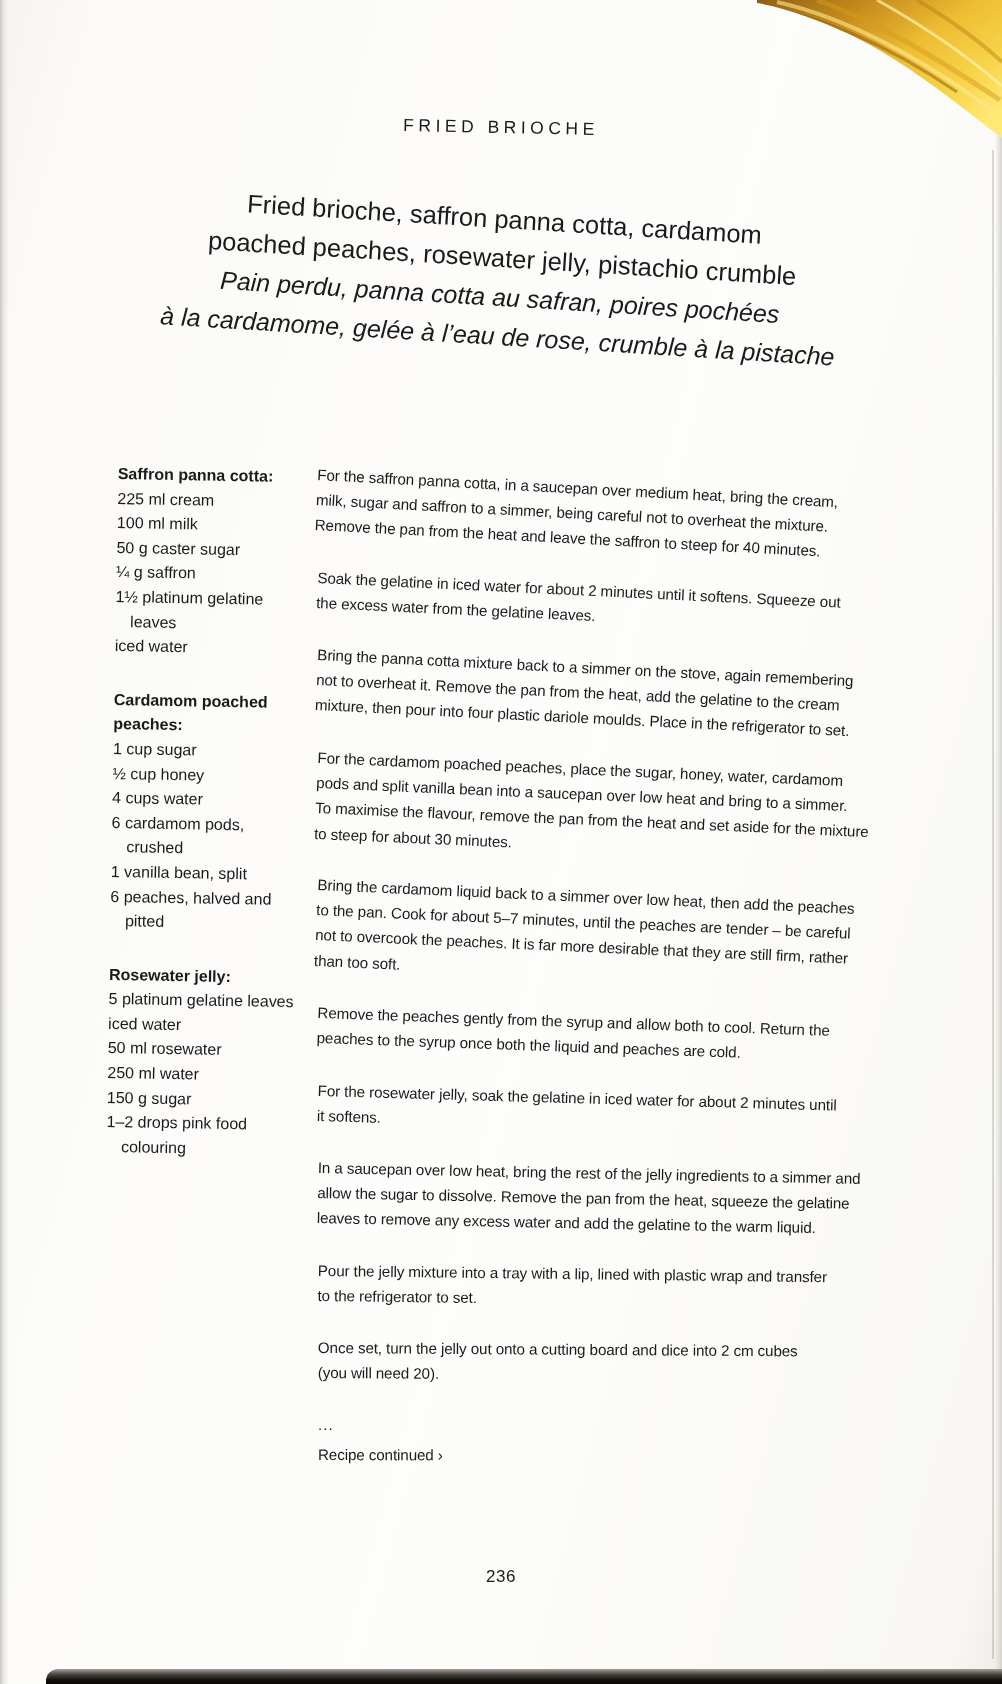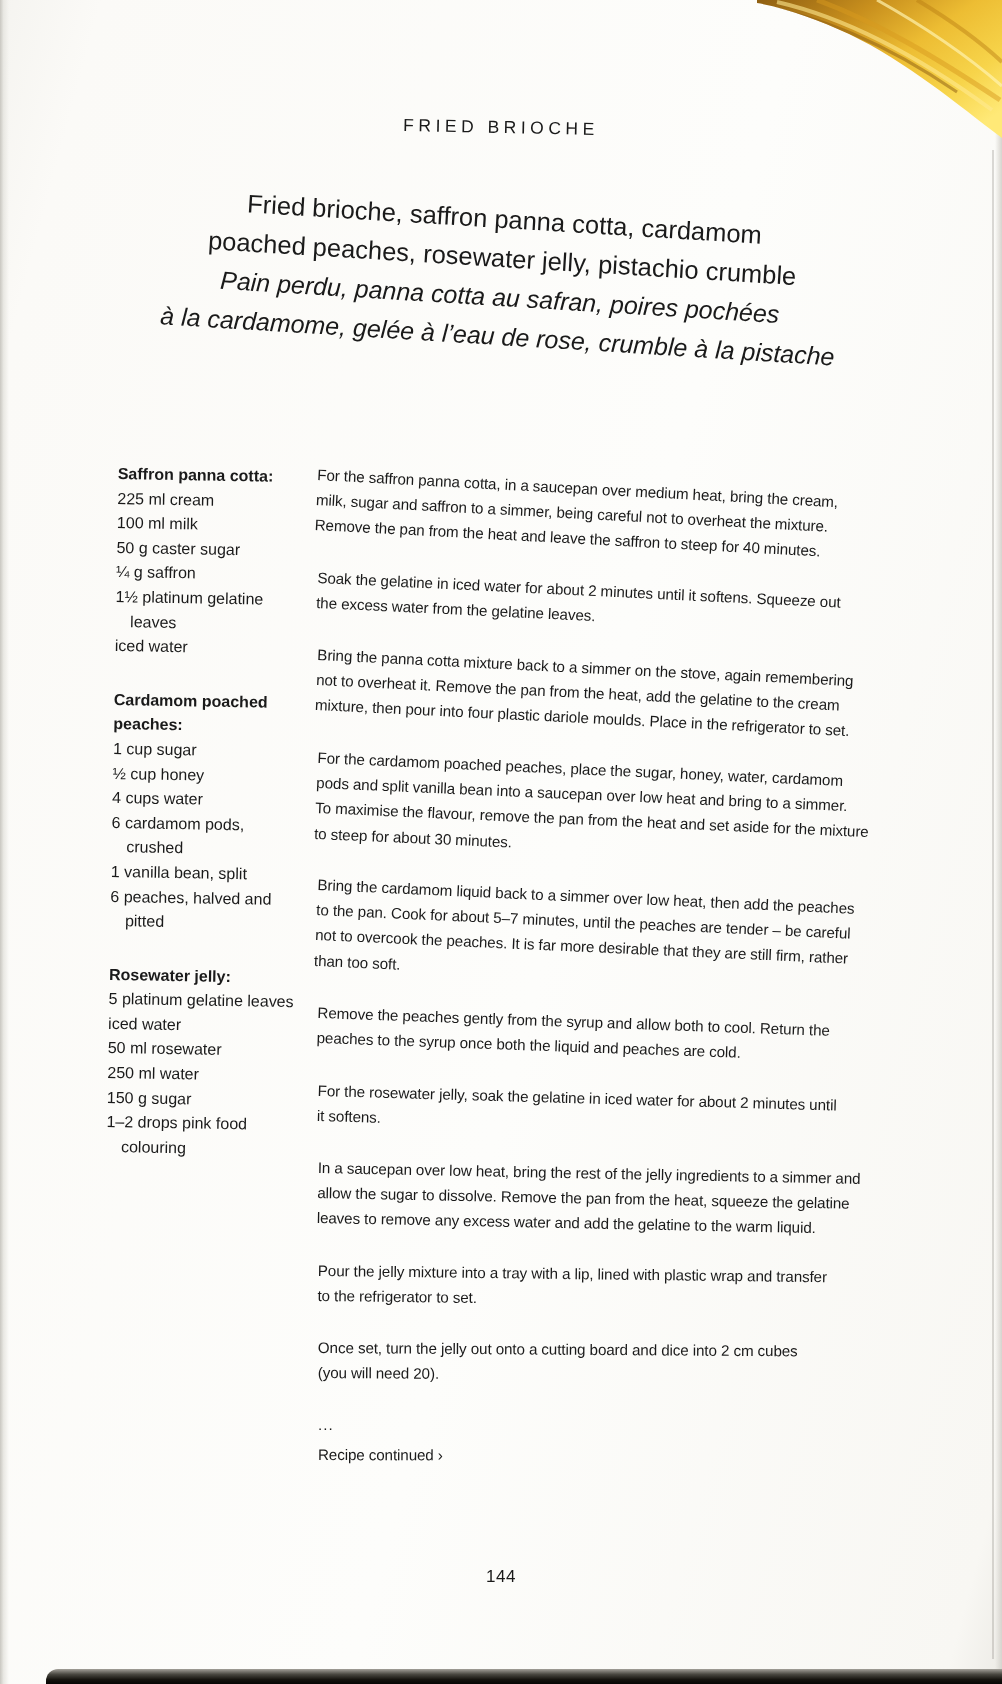--- a/index.html
+++ b/index.html
@@ -145,15 +145,15 @@
 allow the sugar to dissolve. Remove the pan from the heat, squeeze the gelatine
 leaves to remove any excess water and add the gelatine to the warm liquid.</p>
     <p class="m9">Pour the jelly mixture into a tray with a lip, lined with plastic wrap and transfer
 to the refrigerator to set.</p>
     <p class="m10">Once set, turn the jelly out onto a cutting board and dice into 2 cm cubes
 (you will need 20).</p>
     <p class="sep">...</p>
     <p class="cont">Recipe continued ›</p>
   </div>
 
-  <div class="page-number">144</div>
+  <div class="page-number">236</div>
 
 </div>
 
 </body></html>

